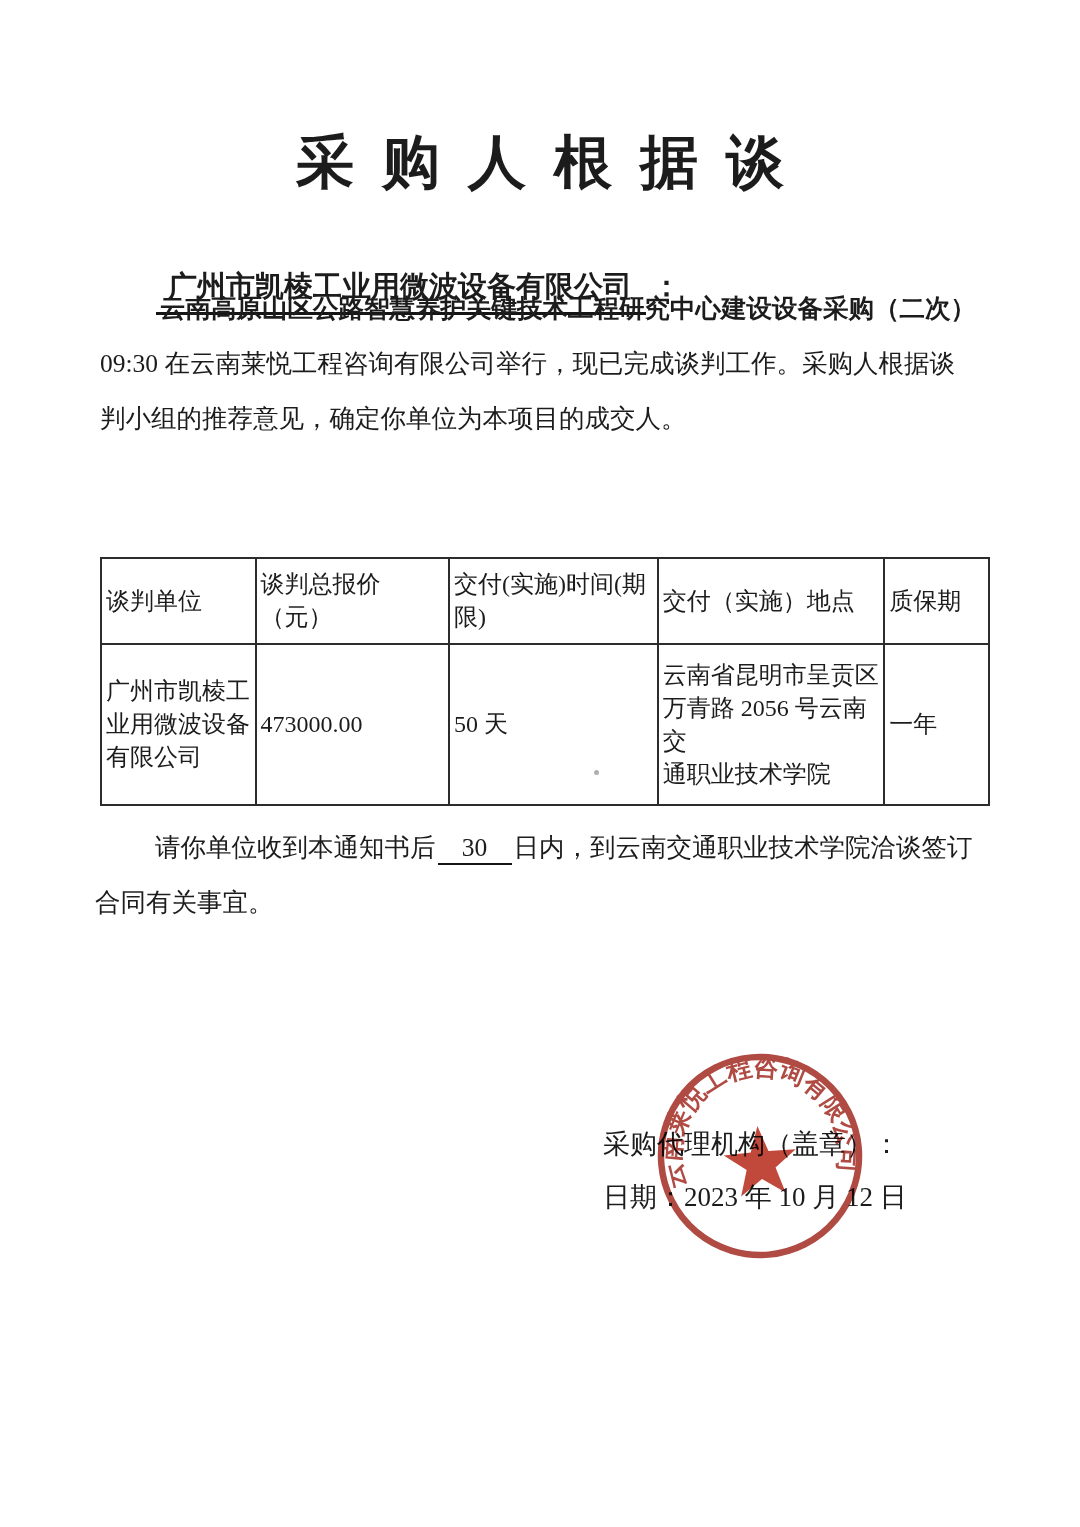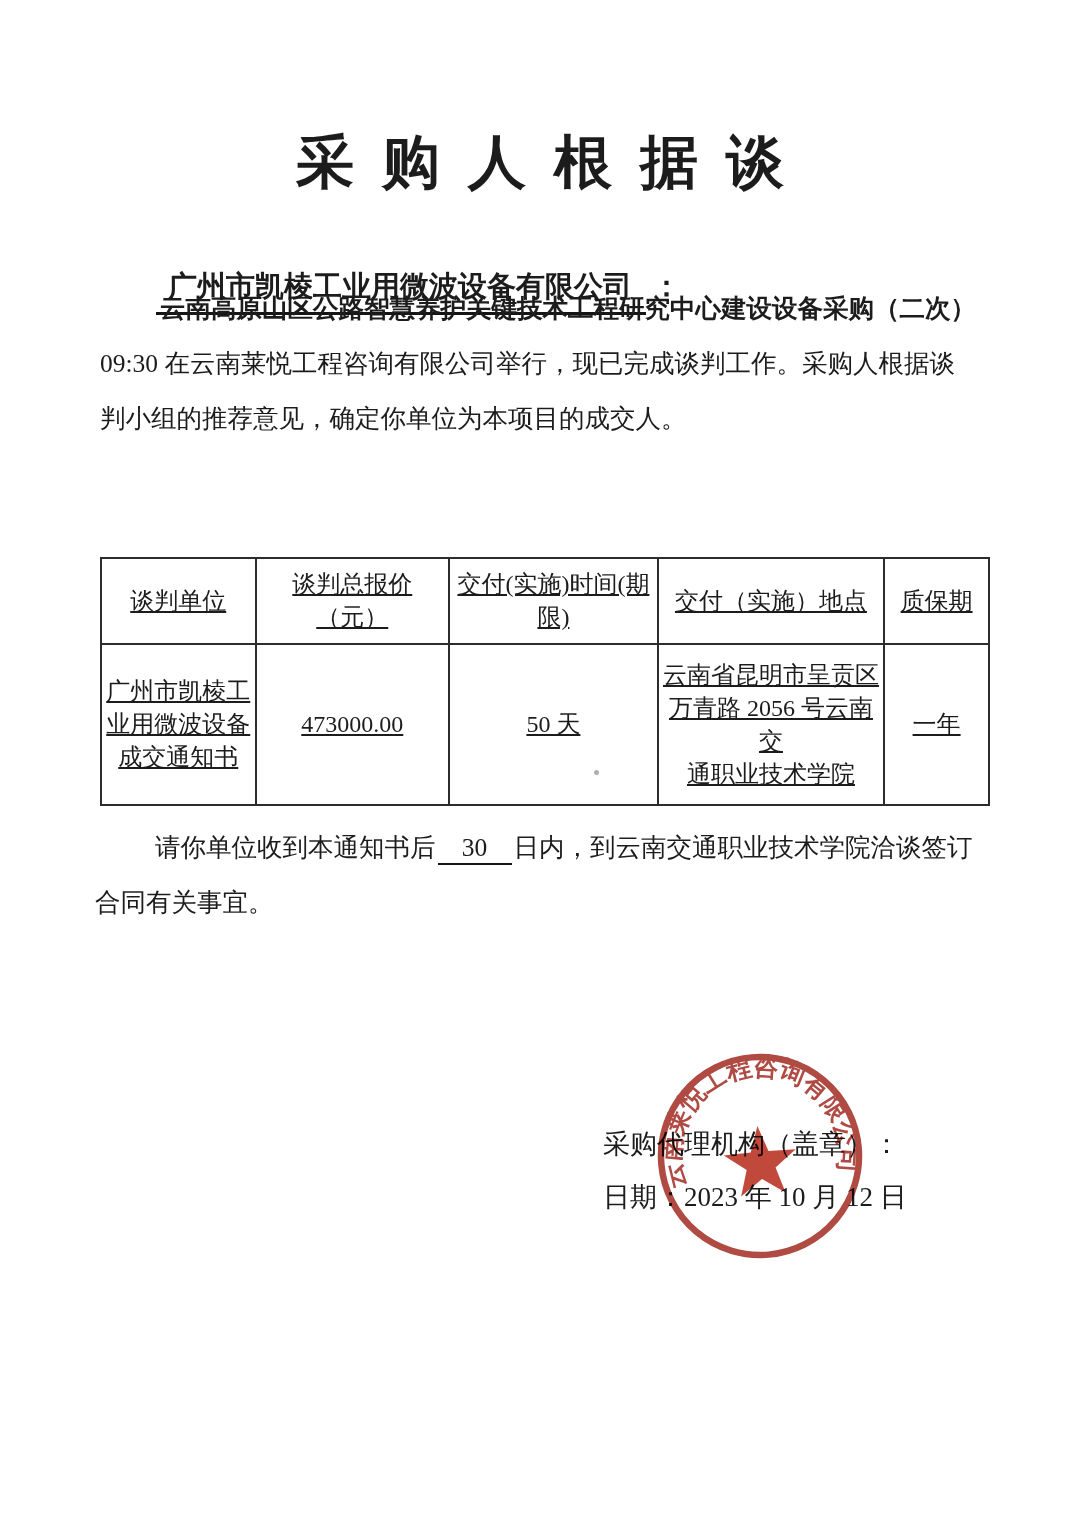--- a/index.html
+++ b/index.html
@@ -34,21 +34,21 @@
   }
   .intro-line { white-space:nowrap; }
   .indent-2em { padding-left:60px; }
   .bold-hei {
     font-weight:bold;
     font-family:"DejaVu Sans","Liberation Sans",sans-serif;
   }
   .award-table {
     position:absolute; top:557px; left:100px; width:890px;
     border-collapse:collapse; table-layout:fixed;
-    text-align:center; font-size:24px;text-decoration:underline;
+    font-size:24px;
   }
   .award-table td {
     border:2px solid #2c2c2c;
     white-space:pre-line; vertical-align:middle;
     line-height:33px; padding:2px 4px;
   }
   .award-table tr.header-row td { height:80px; }
   .award-table tr.body-row td { height:155px; }
   .col-1 { width:17.4%; } .col-2 { width:21.8%; } .col-3 { width:23.5%; }
   .col-4 { width:25.5%; } .col-5 { width:11.8%; }
@@ -108,21 +108,21 @@
         <td>谈判总报价
 （元）</td>
         <td>交付(实施)时间(期
 限)</td>
         <td>交付（实施）地点</td>
         <td>质保期</td>
       </tr>
       <tr class="body-row">
         <td>广州市凯棱工
 业用微波设备
-成交通知书</td>
+有限公司</td>
         <td>473000.00</td>
         <td>50 天</td>
         <td>云南省昆明市呈贡区
 万青路 2056 号云南交
 通职业技术学院</td>
         <td>一年</td>
       </tr>
     </tbody>
   </table>
 

